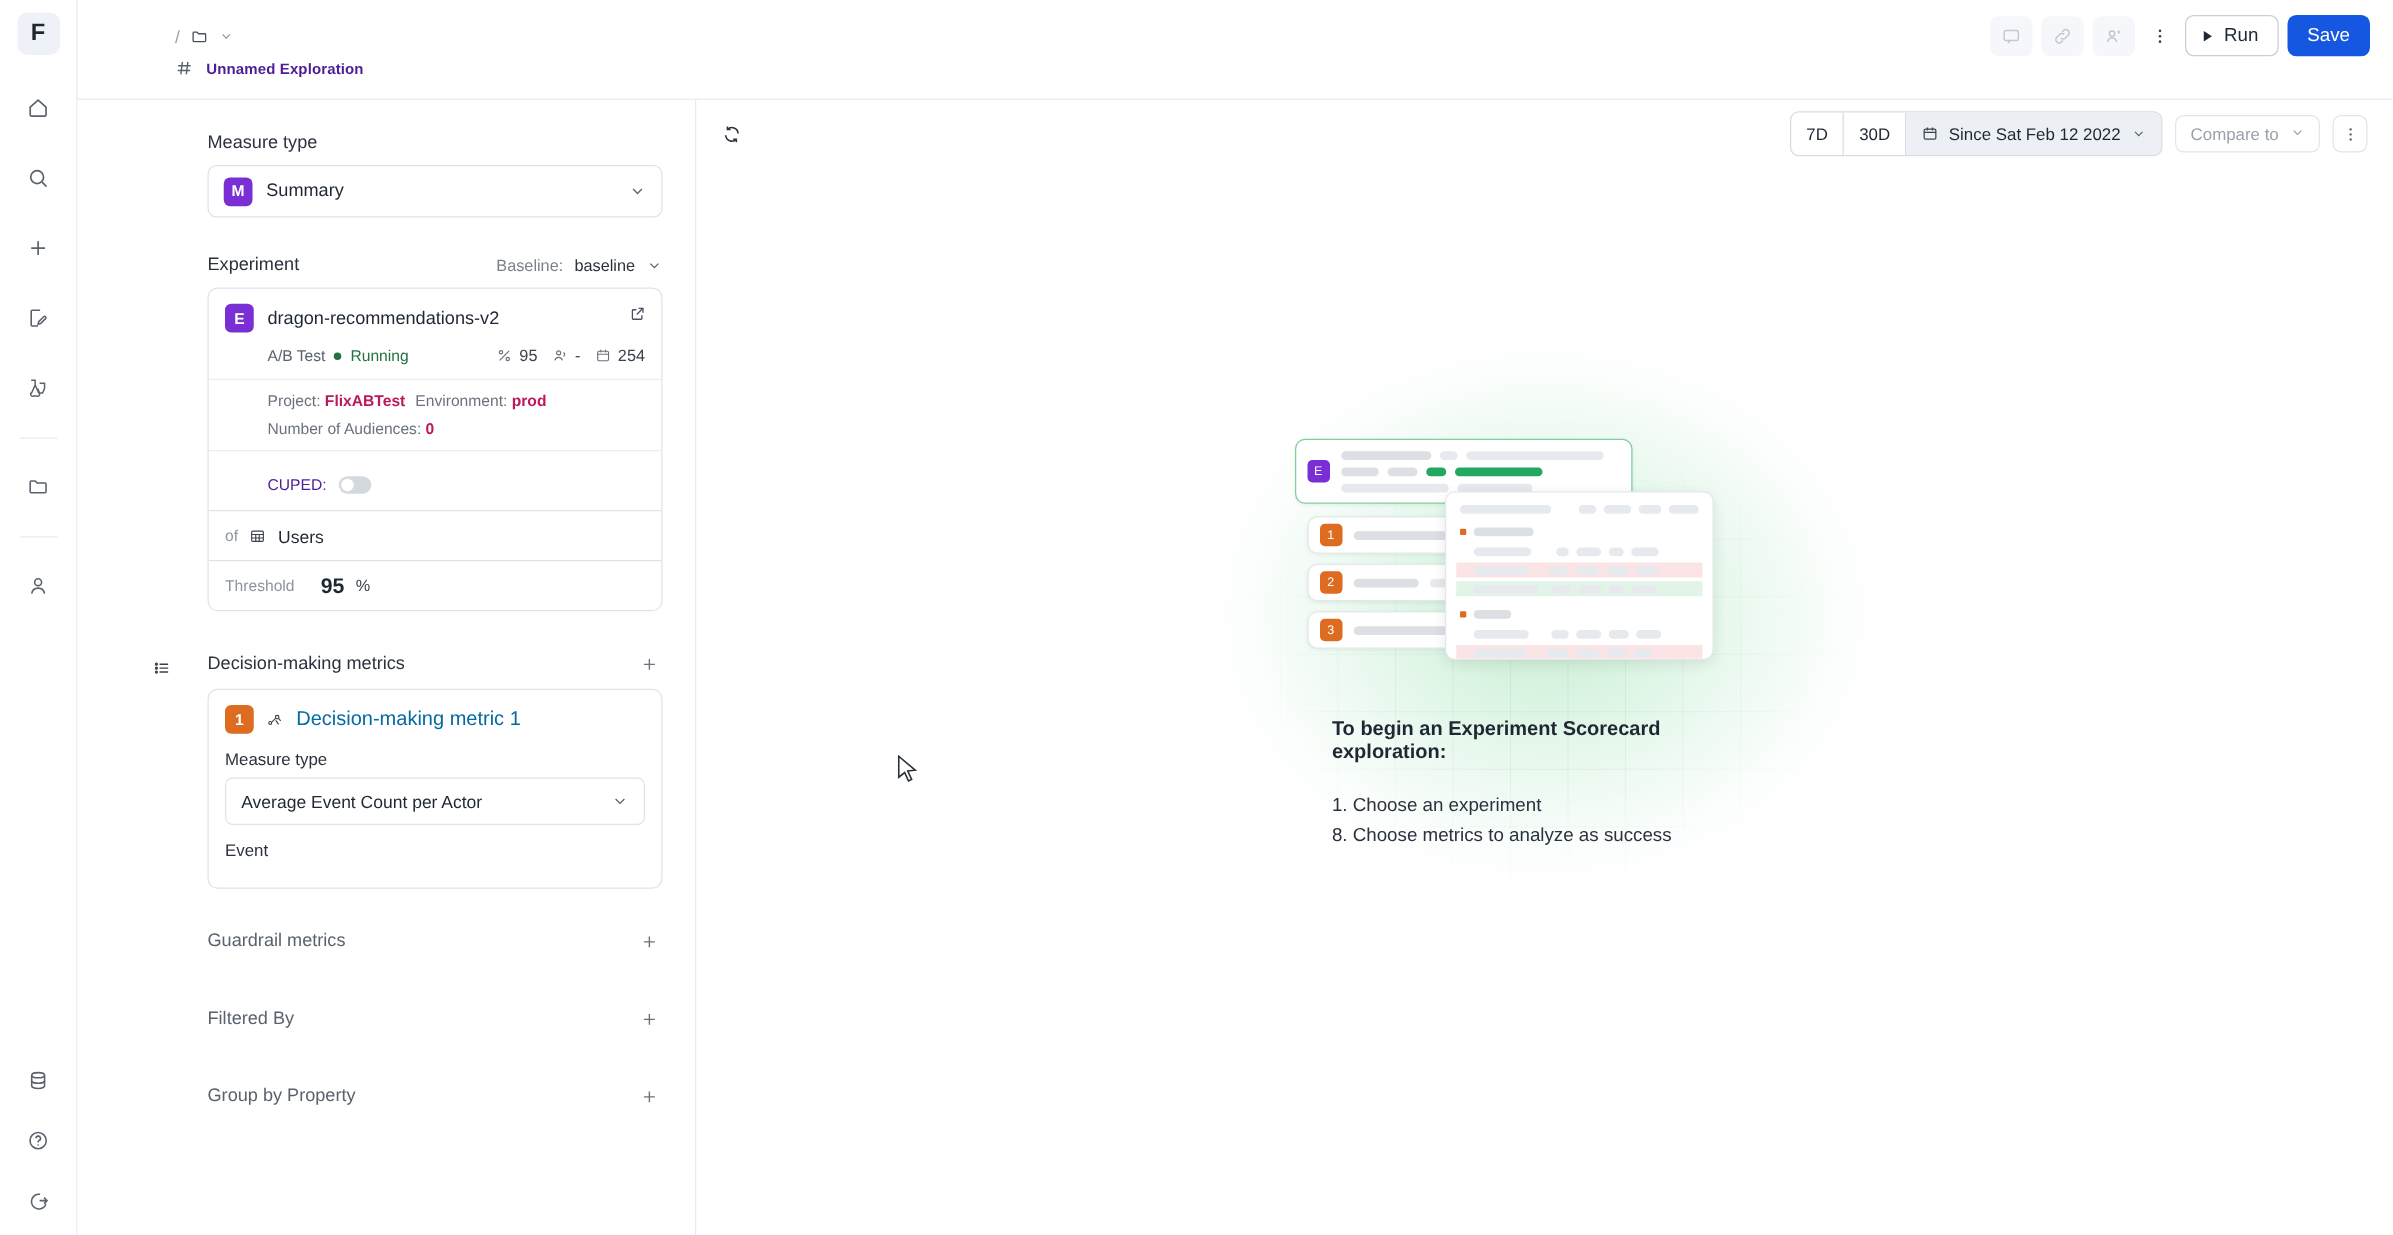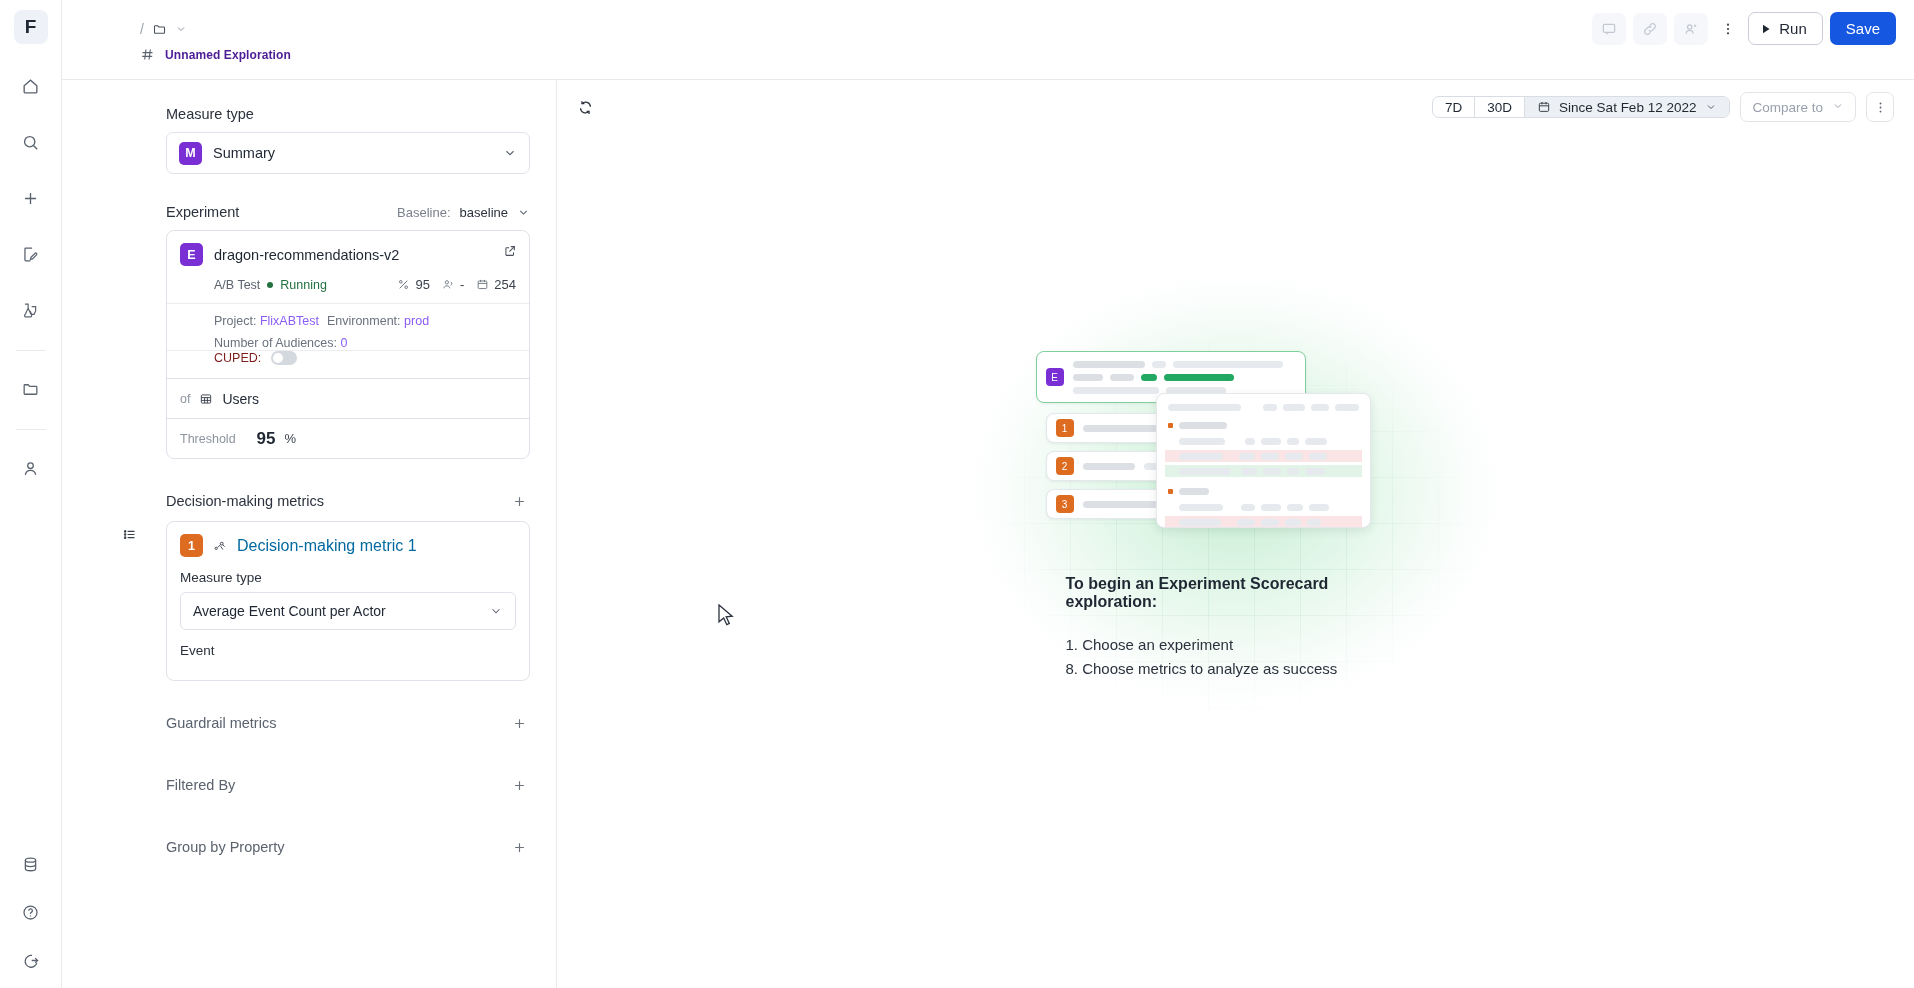--- a/index.html
+++ b/index.html
@@ -130,25 +130,25 @@
   .running { color: #22713f; }
   .stats { display: flex; align-items: center; gap: 12px; color: #3b424d; }
   .stat { display: flex; align-items: center; gap: 5px; font-size: 13px; }
   .stat svg { color: #6b727e; }
   .exp-props {
     margin-top: 11px; padding: 10px 13px 0 34px;
     border-top: 1px solid #ecedf0; margin-left: -13px; margin-right: -13px;
     padding-left: 47px; font-size: 12.5px; color: #6b727e;
     display: flex; gap: 8px; flex-wrap: wrap;
   }
-  .exp-props b { color: #8b5cf6; font-weight: normal; }
+  .exp-props b { color: #be185d; font-weight: bold; }
   .cuped-row {
-    padding-top: 0; border-top: 1px solid #ecedf0;
+    margin-top: 10px; padding-top: 20px; border-top: 1px solid #ecedf0;
     margin-left: -13px; margin-right: -13px; padding-left: 47px;
-    display: flex; align-items: center; gap: 10px; font-size: 12.5px; color: #7f1d1d;
+    display: flex; align-items: center; gap: 10px; font-size: 12.5px; color: #4c1d95;
   }
   .toggle {
     width: 26px; height: 14px; border-radius: 8px; background: #d4d8df;
     position: relative; cursor: pointer;
   }
   .toggle::after {
     content: ""; position: absolute; left: 2px; top: 2px;
     width: 10px; height: 10px; border-radius: 50%; background: #fff;
   }
   .exp-row {
@@ -197,21 +197,21 @@
   
   .result { flex: 1 1 auto; display: flex; flex-direction: column; min-width: 0; background: #fff; }
   .result-bar {
     height: 54px; flex: 0 0 54px; display: flex; align-items: center;
     padding: 0 20px; gap: 10px;
   }
   .refresh { color: #2b323d; display: flex; cursor: pointer; }
   .bar-spacer { flex: 1 1 auto; }
   .seg {
     display: flex; align-items: center; border: 1px solid #d8dce3;
-    border-radius: 7px; overflow: hidden; height: 22px; background: #fff;
+    border-radius: 7px; overflow: hidden; height: 36px; background: #fff;
   }
   .seg-item {
     padding: 0 12px; height: 100%; display: flex; align-items: center;
     font-size: 13.5px; color: #1f2733; border-right: 1px solid #d8dce3;
     cursor: pointer;
   }
   .seg-item.active { background: #eceff3; }
   .seg-item:last-child { border-right: none; text-align: center; }
   .seg-item .cal { margin-right: 8px; display: flex; color: #3b424d; }
   .seg-item .sc { margin-left: 9px; display: flex; color: #5a626e; }

